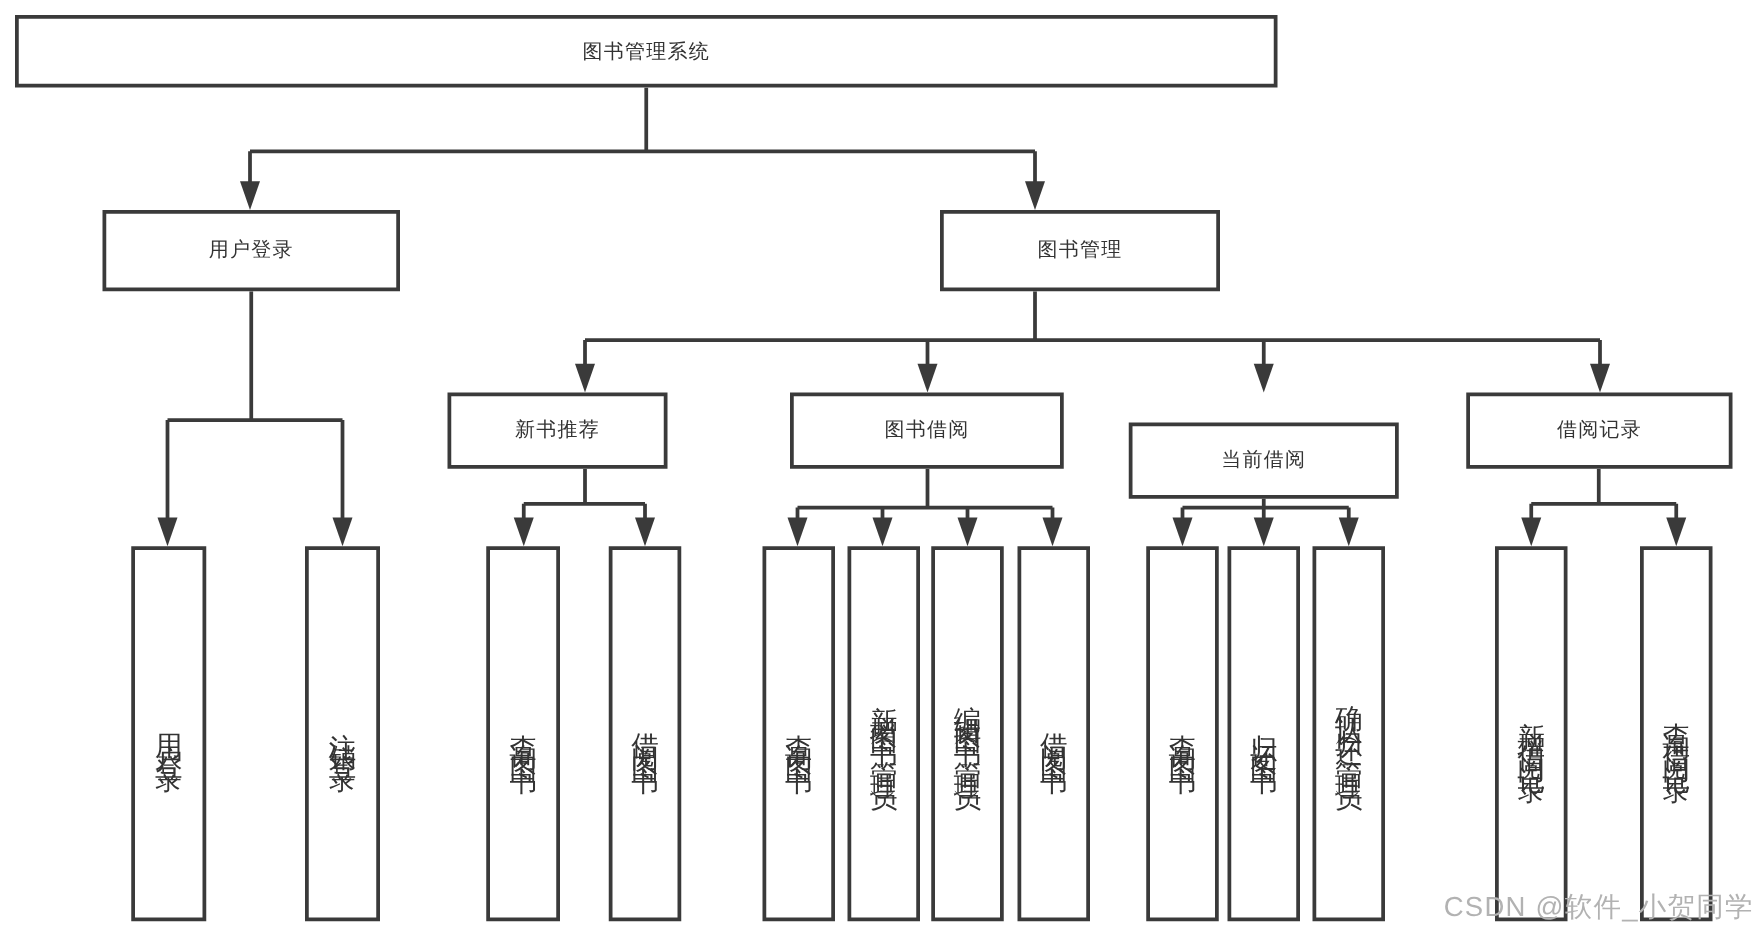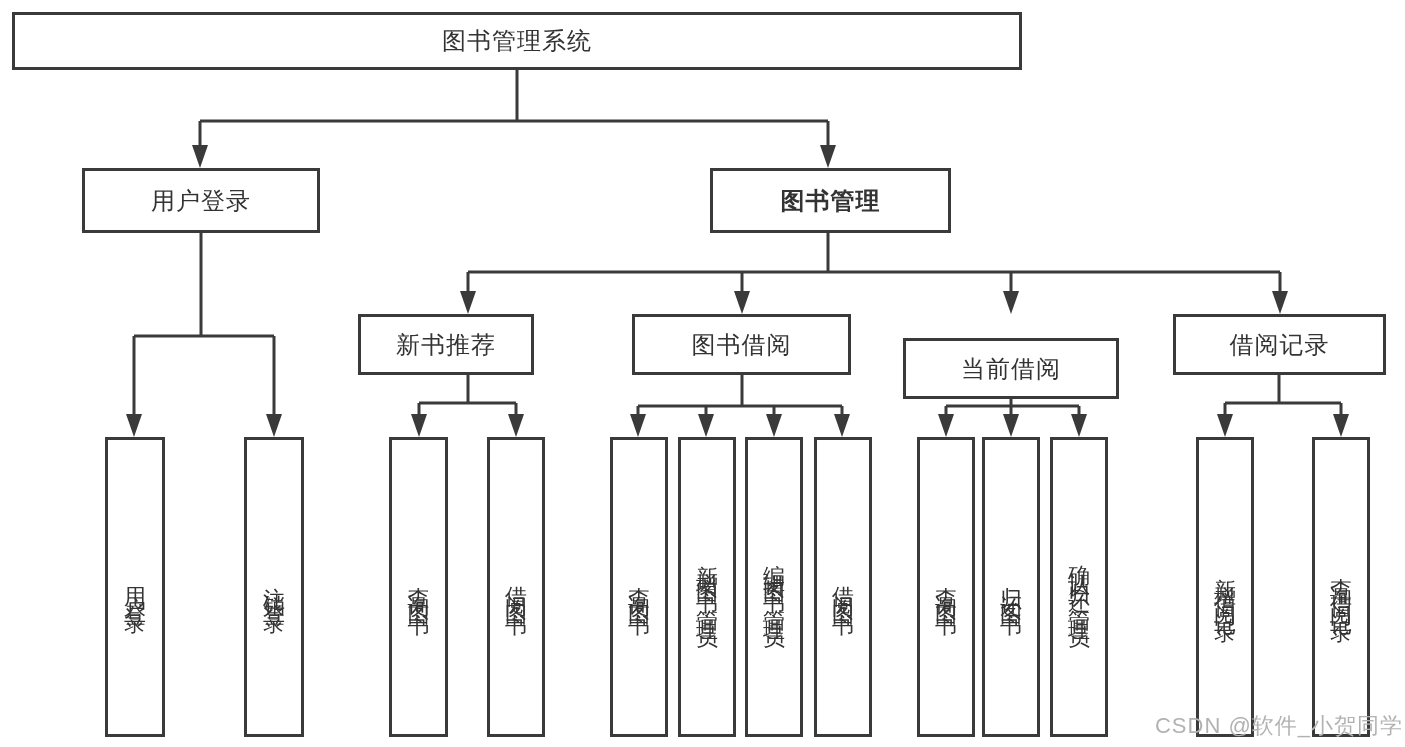--- a/index.html
+++ b/index.html
@@ -33,21 +33,21 @@
   }
   .box {
     position: absolute;
     box-sizing: border-box;
     background: #ffffff;
     border: 3px solid var(--line);
     display: flex;
     align-items: center;
     justify-content: center;
     color: var(--text);
-    font-size: 24px;
+    font-size: 16px;
     letter-spacing: 1px;
     white-space: nowrap;
   }
   .vbox {
     writing-mode: vertical-rl;
     font-size: 22px;
     letter-spacing: 9px;
     line-height: 1;
   }
   .watermark {
@@ -104,21 +104,21 @@
     <path class="arrowhead" d="M1341 437 l-8 -23 h16 z"></path>
   </svg>
 
   <div class="box" style="left:12px; top:12px; width:1010px; height:58px;">
     <span>图书管理系统</span>
   </div>
 
   <div class="box" style="left:82px; top:168px; width:238px; height:65px;">
     <span>用户登录</span>
   </div>
-  <div class="box" style="left:710px; top:168px; width:241px; height:65px;font-weight:bold;">
+  <div class="box" style="left:752px; top:168px; width:224px; height:65px;">
     <span>图书管理</span>
   </div>
 
   <div class="box" style="left:358px; top:314px; width:176px; height:61px;text-align:center;">
     <span>新书推荐</span>
   </div>
   <div class="box" style="left:632px; top:314px; width:219px; height:61px;">
     <span>图书借阅</span>
   </div>
   <div class="box" style="left:903px; top:314px; width:216px; height:61px;margin-top:24px;">

